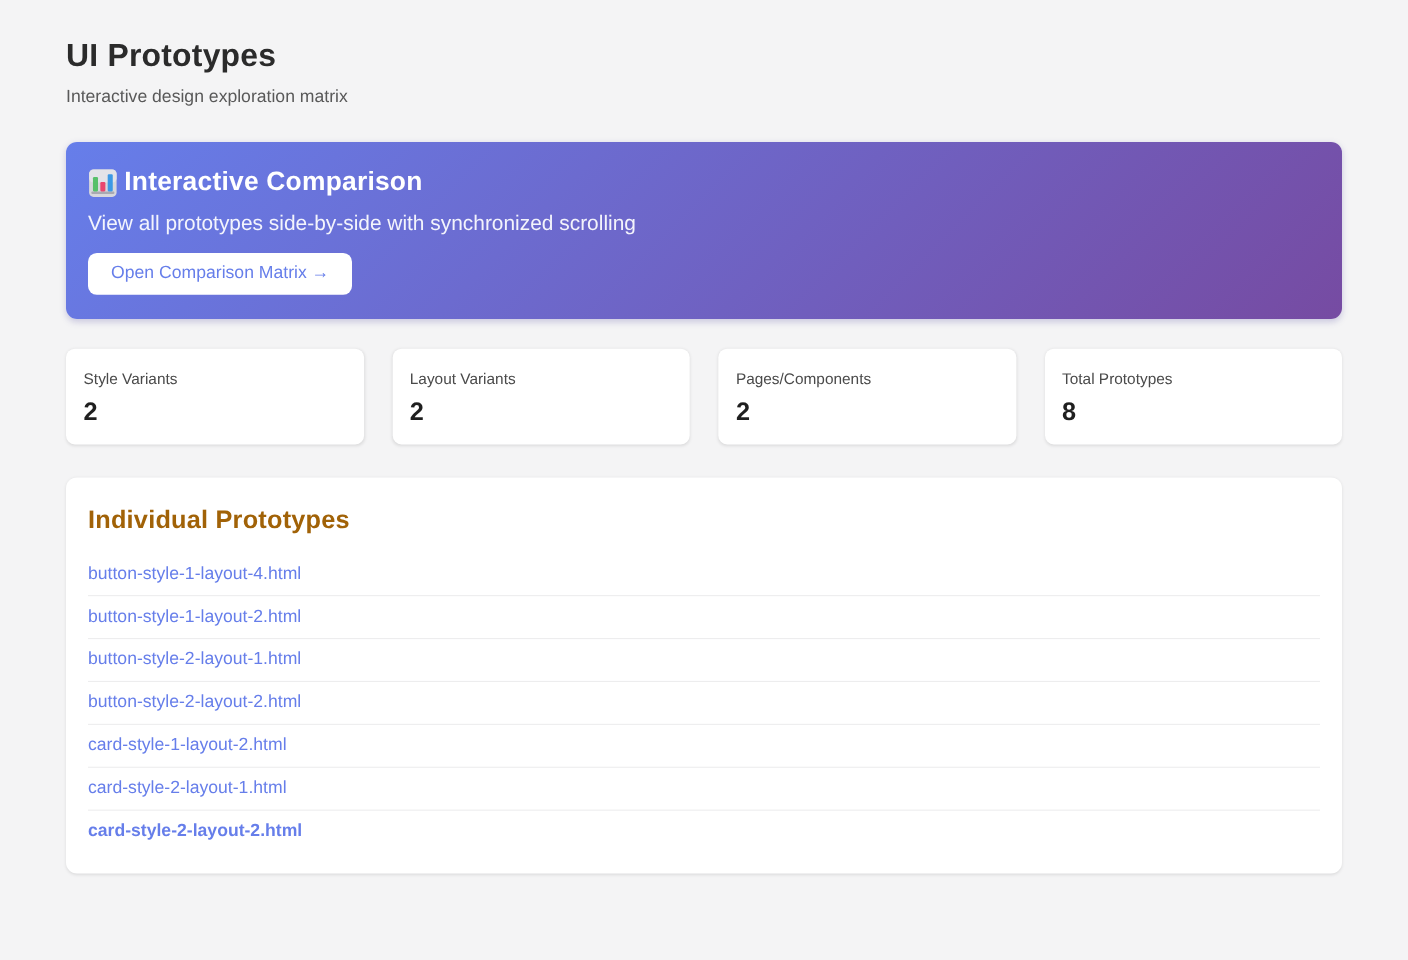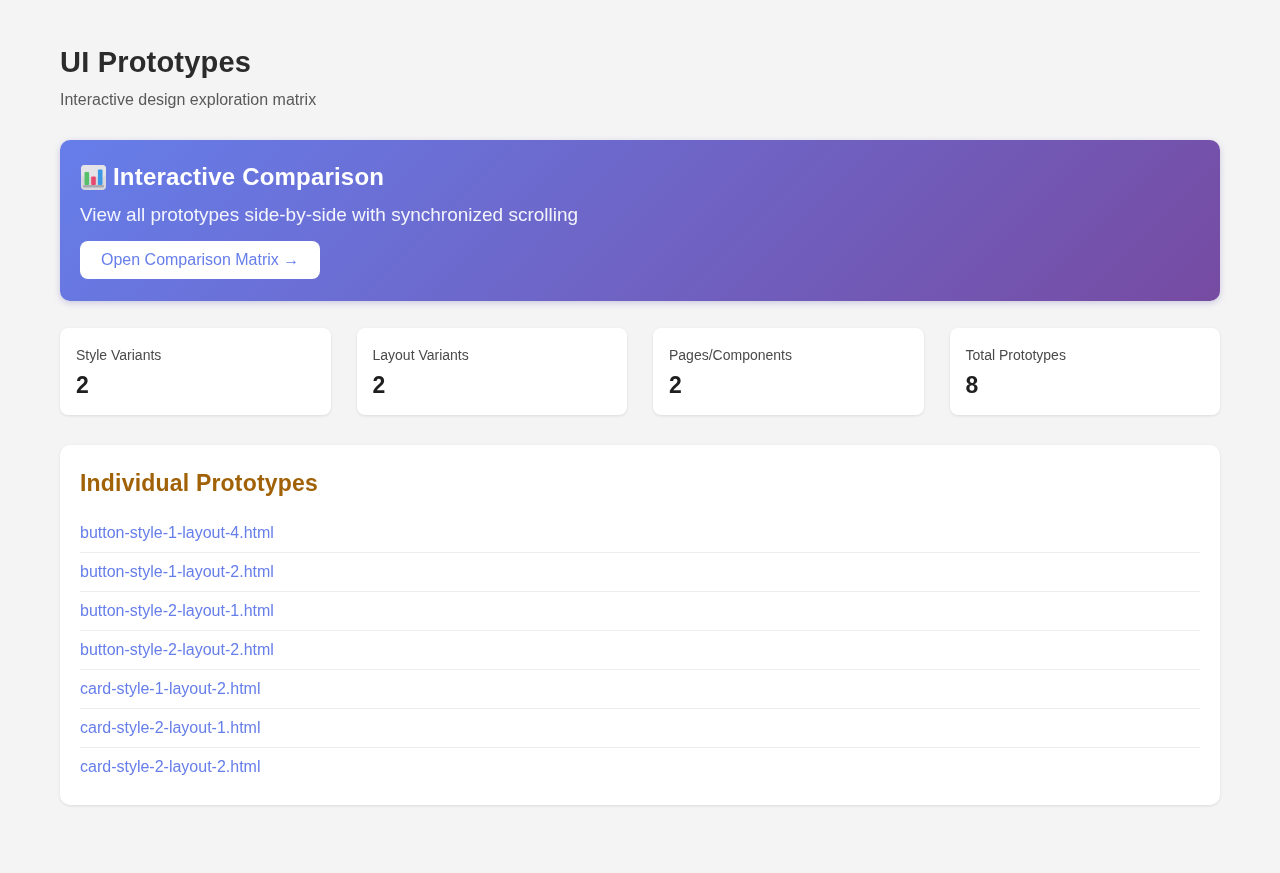--- a/index.html
+++ b/index.html
@@ -6,21 +6,21 @@
   html, body {
     width: 1280px;
     min-height: 873px;
     background: #f4f4f5;
     font-family: "Liberation Sans", sans-serif;
     color: #2d2d2d;
   }
   .container {
     width: 1160px;
     margin: 0 auto;
-    padding-top: 46px;
+    padding-top: 35px;
   }
 
   
   .page-title {
     font-size: 29px;
     font-weight: 700;
     color: #2b2b2b;
     letter-spacing: .2px;
     margin-bottom: 12px;
   }
@@ -111,21 +111,21 @@
   }
   .proto-link {
     display: block;
     padding: 10px 0 10px 0;
     font-size: 16px;
     color: #667eea;
     text-decoration: none;
     border-bottom: 1px solid #ededee;
     cursor: pointer;
   }
-  .proto-link:last-child { border-bottom: none; }
+  .proto-link:last-child { border-bottom: none; font-weight: bold; }
 </style>
 </head>
 <body>
 
 <div class="container">
 
   <h1 class="page-title">UI Prototypes</h1>
   <div class="page-subtitle">Interactive design exploration matrix</div>
 
   <div class="banner">

